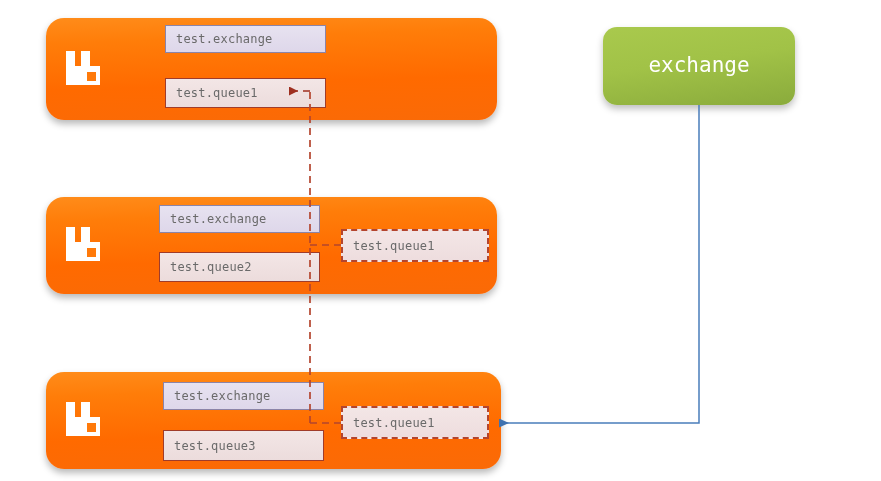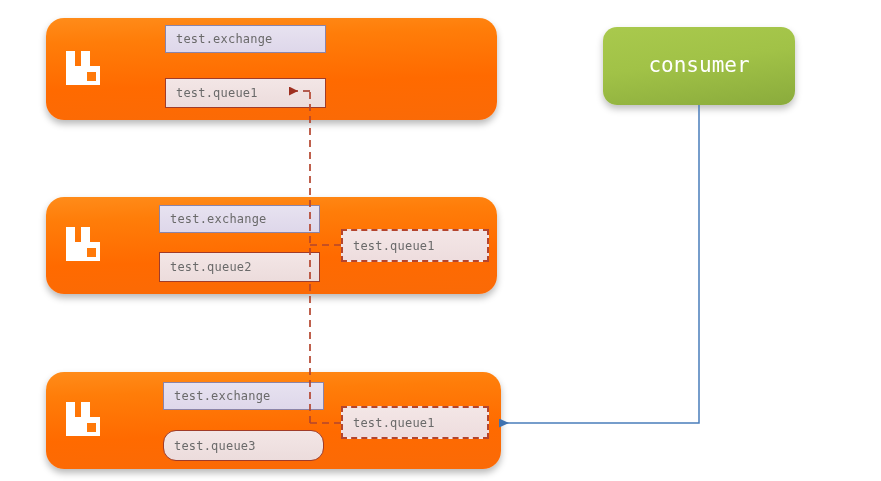--- a/index.html
+++ b/index.html
@@ -109,30 +109,30 @@
   <div class="node" style="left:46px;top:372px;width:455px;height:97px;">
     <div class="logo" style="top:28px;">
       <svg width="38" height="40" viewBox="0 0 38 40" aria-hidden="true">
         <path fill="#ffffff" d="M2,2 L11,2 L11,17 L17,17 L17,2 L26,2 L26,17 L36,17 L36,36 L2,36 Z"></path>
         <rect x="23" y="23" width="9" height="9" fill="#ff7a0a"></rect>
       </svg>
     </div>
     <div class="chip exchange" style="left:117px;top:10px;width:161px;height:28px;">
       <span>test.exchange</span>
     </div>
-    <div class="chip queue" style="left:117px;top:58px;width:161px;height:31px;border-radius:13px;">
+    <div class="chip queue" style="left:117px;top:58px;width:161px;height:31px;">
       <span>test.queue3</span>
     </div>
     <div class="chip queue-ghost" style="left:295px;top:34px;width:148px;height:33px;">
       <span>test.queue1</span>
     </div>
   </div>
 
   <div class="consumer" style="left:603px;top:27px;width:192px;height:78px;">
-    <span>consumer</span>
+    <span>exchange</span>
   </div>
 
   <svg id="wires" aria-hidden="true">
     <defs>
       <marker id="arrowRed" markerWidth="9" markerHeight="9" refX="8" refY="4.5" orient="auto" markerUnits="userSpaceOnUse">
         <path d="M9,0 L9,9 L0,4.5 Z" fill="#9e2f20"></path>
       </marker>
       <marker id="arrowBlue" markerWidth="10" markerHeight="9" refX="9" refY="4.5" orient="auto" markerUnits="userSpaceOnUse">
         <path d="M10,0 L10,9 L0,4.5 Z" fill="#3f72b0"></path>
       </marker>

